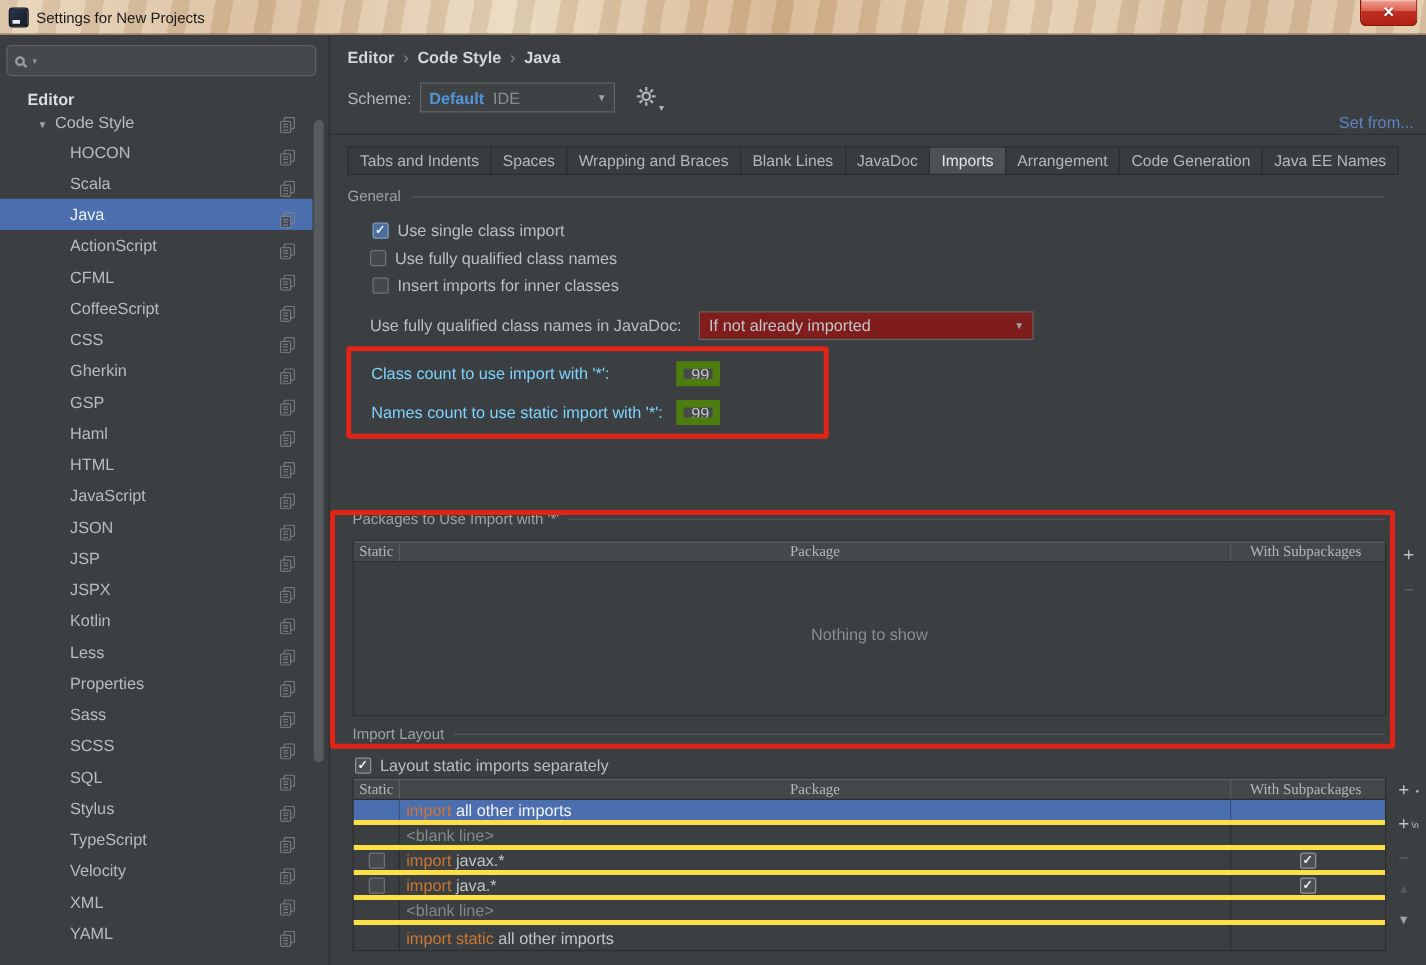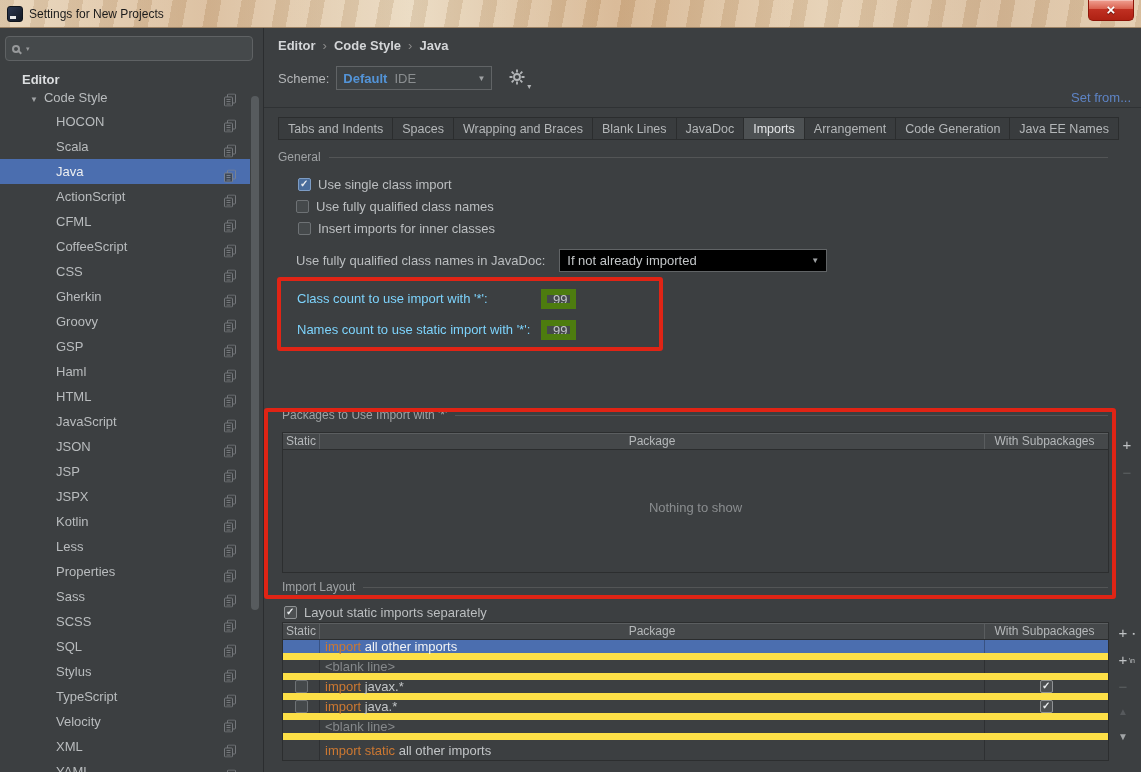--- a/index.html
+++ b/index.html
@@ -61,38 +61,38 @@
   .group{position:absolute;display:flex;align-items:center;height:14px;font-size:12px;color:#9fa2a4;}
   .group .gline{flex:1;height:1px;background:#535556;margin-left:8px;}
   .check-row{position:absolute;height:16px;display:flex;align-items:center;cursor:pointer;}
   .cb{width:13px;height:13px;background:#45494b;border:1px solid #6e7275;border-radius:2px;flex:none;
     display:inline-block;position:relative;cursor:pointer;}
   .cb .tick{position:absolute;left:1px;top:-1px;font-size:10px;font-weight:bold;color:#eceef0;}
   .cb.checked-blue{background:#4a6d9b;border-color:#7d9cc4;}
   .cb.checked-gray{background:#4d5052;border-color:#909395;}
   .cb-label{margin-left:7px;color:#bcbfc1;}
   .jd-row{position:absolute;left:32px;top:221px;height:23px;display:flex;align-items:center;}
-  .jd-combo{width:268px;height:23px;margin-left:14px;background:#000000;border:1px solid #616466;
+  .jd-combo{width:268px;height:23px;margin-left:14px;background:#7f1d1d;border:1px solid #616466;
     display:flex;align-items:center;padding:0 7px;cursor:pointer;color:#c3c6c8;}
   .fld-label{position:absolute;height:16px;line-height:16px;color:#7dd3fc;}
   .num-input{position:absolute;width:35px;height:20px;background:#45494b;border:6px solid #4d7c0f;
     color:#c3c6c8;font:13px "Liberation Sans",sans-serif;padding:0 0 0 6px;}
   
   .tbl{position:absolute;border:1px solid #2c2e2f;}
   .tbl-head{display:flex;height:17px;background:#45484a;border-bottom:1px solid #2b2d2e;border-top:1px solid #5b5e60;}
-  .th{font-size:12px;color:#b5b8ba;line-height:15px;border-right:1px solid #5a5d5f;}
+  .th{font-size:12px;color:#b5b8ba;line-height:15px;border-right:1px solid #5a5d5f;font-family:Liberation Serif, serif;}
   .th:last-child{border-right:none;}
   .c-static{width:37px;flex:none;text-align:center;}
   .c-pkg{flex:1;min-width:0;}
   .c-sub{width:123px;flex:none;}
   .th.c-pkg{text-align:center;}
   .th.c-sub{text-align:center;padding-right:4px;}
   .t1-body{height:122px;position:relative;}
   .empty-text{position:absolute;left:0;right:0;top:50px;text-align:center;color:#8a8d8f;}
-  .t2-row{display:flex;height:20px;border-bottom:7px solid #fde047;cursor:pointer;}
+  .t2-row{display:flex;height:20px;border-bottom:4px solid #fde047;cursor:pointer;}
   .t2-row:last-child{border-bottom:none;}
   .t2-row.sel{background:#4b6eaf;}
   .t2-cell{border-right:1px solid #2e3032;display:flex;align-items:center;}
   .t2-cell:last-child{border-right:none;}
   .t2-row.sel .t2-cell{border-right-color:rgba(0,0,0,.25);}
   .t2-cell.c-static{justify-content:center;}
   .t2-cell.c-pkg{padding-left:5px;}
   .t2-cell.c-sub{justify-content:center;}
   .kw{color:#cc7832;white-space:pre;}
   .pkg-text{color:#c2c5c7;white-space:pre;}
@@ -170,25 +170,20 @@
           <div class="tree-item"><span>CSS</span><span class="copy-icon"><svg width="12" height="13" viewBox="0 0 12 13">
                 <rect x="3.5" y="0.5" width="8" height="9" rx="1" fill="none" stroke="#82868a"></rect>
                 <rect x="0.5" y="3.5" width="8" height="9" rx="1" fill="#3c3f41" stroke="#82868a"></rect>
                 <path d="M2.5 6h4M2.5 8h4M2.5 10.5h4" stroke="#82868a"></path>
               </svg></span></div>
           <div class="tree-item"><span>Gherkin</span><span class="copy-icon"><svg width="12" height="13" viewBox="0 0 12 13">
                 <rect x="3.5" y="0.5" width="8" height="9" rx="1" fill="none" stroke="#82868a"></rect>
                 <rect x="0.5" y="3.5" width="8" height="9" rx="1" fill="#3c3f41" stroke="#82868a"></rect>
                 <path d="M2.5 6h4M2.5 8h4M2.5 10.5h4" stroke="#82868a"></path>
               </svg></span></div>
-          <div class="tree-item"><span>Groovy</span><span class="copy-icon"><svg width="12" height="13" viewBox="0 0 12 13">
-                <rect x="3.5" y="0.5" width="8" height="9" rx="1" fill="none" stroke="#82868a"></rect>
-                <rect x="0.5" y="3.5" width="8" height="9" rx="1" fill="#3c3f41" stroke="#82868a"></rect>
-                <path d="M2.5 6h4M2.5 8h4M2.5 10.5h4" stroke="#82868a"></path>
-              </svg></span></div>
           <div class="tree-item"><span>GSP</span><span class="copy-icon"><svg width="12" height="13" viewBox="0 0 12 13">
                 <rect x="3.5" y="0.5" width="8" height="9" rx="1" fill="none" stroke="#82868a"></rect>
                 <rect x="0.5" y="3.5" width="8" height="9" rx="1" fill="#3c3f41" stroke="#82868a"></rect>
                 <path d="M2.5 6h4M2.5 8h4M2.5 10.5h4" stroke="#82868a"></path>
               </svg></span></div>
           <div class="tree-item"><span>Haml</span><span class="copy-icon"><svg width="12" height="13" viewBox="0 0 12 13">
                 <rect x="3.5" y="0.5" width="8" height="9" rx="1" fill="none" stroke="#82868a"></rect>
                 <rect x="0.5" y="3.5" width="8" height="9" rx="1" fill="#3c3f41" stroke="#82868a"></rect>
                 <path d="M2.5 6h4M2.5 8h4M2.5 10.5h4" stroke="#82868a"></path>
               </svg></span></div>

